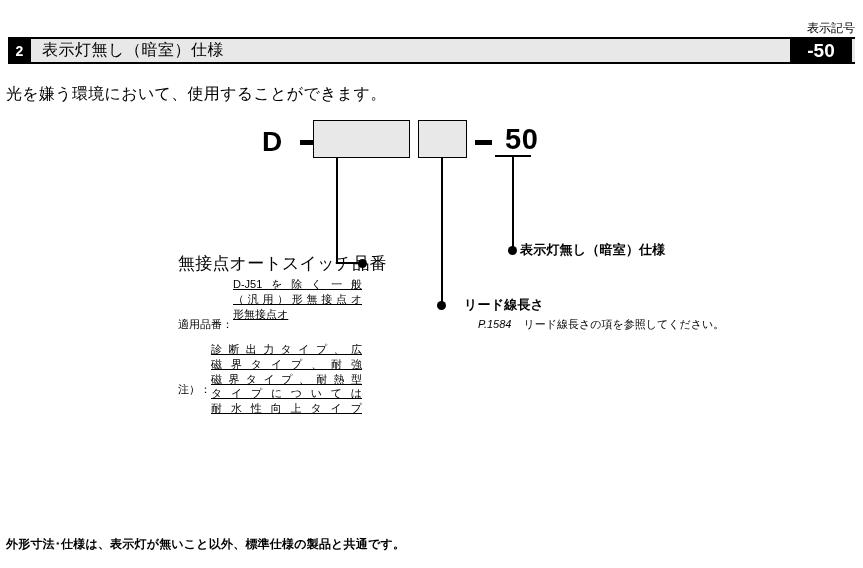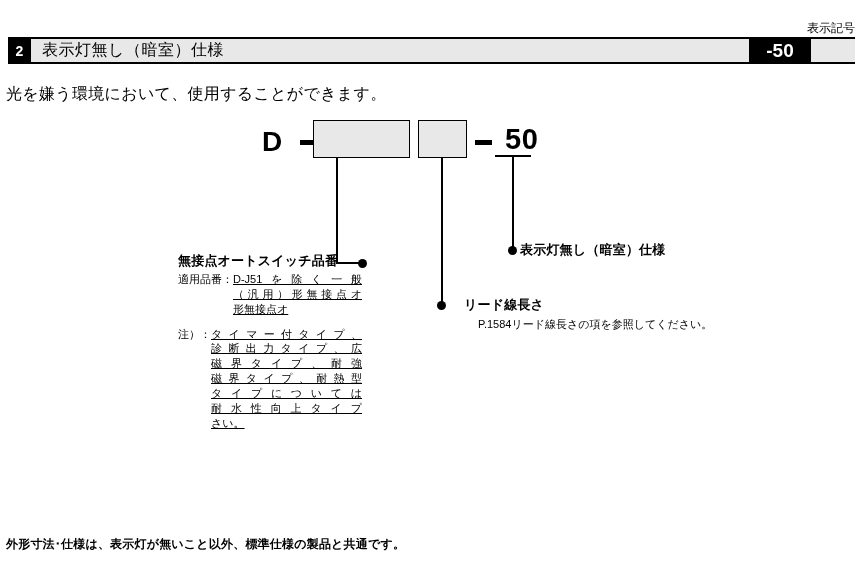--- a/index.html
+++ b/index.html
@@ -61,21 +61,21 @@
   #symbol-caption {
     position: absolute;
     right: 8px;
     top: 20px;
     font-size: 12px;
     white-space: nowrap;
     text-align: center;
   }
   #symbol-code-box {
     position: absolute;
-    left: 749px;
+    left: 790px;
     top: 37px;
     width: 62px;
     height: 27px;
     background: #000000;
     color: #ffffff;
     font-size: 19px;
     font-weight: bold;
     display: flex;
     align-items: center;
     justify-content: center;
@@ -159,36 +159,37 @@
   #leader-right-dot{ left: 508px; top: 246px; }
 
   
   #annot-switch {
     position: absolute;
     left: 178px;
     top: 252px;
     width: 184px;
   }
   #annot-switch-title {
-    font-size: 13px;
-    font-weight: bold;
+    font-size: 17px;
+    font-weight: normal;
     text-align: left;
     white-space: nowrap;
     letter-spacing: 0.2px;
   }
   .spec-row {
     display: flex;
     font-size: 11px;
     line-height: 1.35;
     margin-top: 2px;
   }
   .spec-label {
     white-space: nowrap;
     text-align: right;
     flex: 0 0 auto;
+    margin-top: 40px;
   }
   .spec-value {
     flex: 1 1 auto;
     text-align: justify;
     text-align-last: justify;
   }
   .spec-value .ln {
     display: block;
     text-align: justify;
     text-align-last: justify;
@@ -213,20 +214,22 @@
     white-space: nowrap;
     letter-spacing: 0.2px;
   }
   #annot-lead-ref {
     font-size: 11px;
     white-space: nowrap;
     margin-top: 3px;
     padding-left: 14px;
   }
   #annot-lead-ref .pageref {
+    margin-right: 12px;
+    font-style: italic;
   }
 
   
   #annot-darkroom {
     position: absolute;
     left: 520px;
     top: 241px;
     font-size: 13px;
     font-weight: bold;
     white-space: nowrap;
@@ -294,27 +297,25 @@
       <span class="spec-value">
         <span class="ln">D-J51を除く一般</span>
         <span class="ln">（汎用）形無接点オ</span>
         <span class="ln last">形無接点オ</span>
       </span>
     </div>
 
     <div class="spec-row" id="annot-note">
       <span class="spec-label">注）：</span>
       <span class="spec-value">
-        <span class="ln">タイマー付タイプ、</span>
         <span class="ln">診断出力タイプ、広</span>
         <span class="ln">磁界タイプ、耐強</span>
         <span class="ln">磁界タイプ、耐熱型</span>
         <span class="ln">タイプについては</span>
         <span class="ln">耐水性向上タイプ</span>
-        <span class="ln last">さい。</span>
       </span>
     </div>
   </div>
 
   <div id="annot-lead">
     <div id="annot-lead-title">リード線長さ</div>
     <div id="annot-lead-ref">
       <span class="pageref">P.1584</span><span>リード線長さの項を参照してください。</span>
     </div>
   </div>

